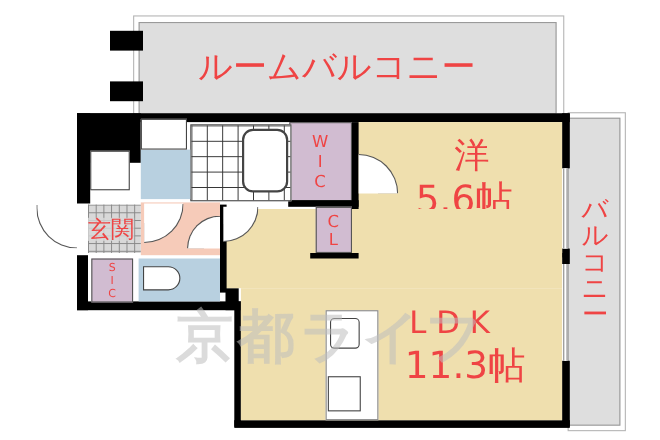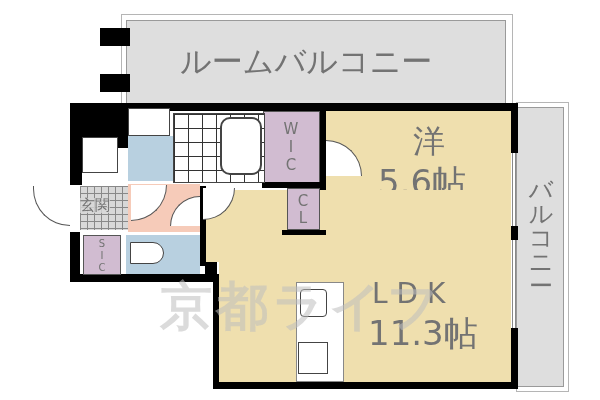--- a/index.html
+++ b/index.html
@@ -13,21 +13,21 @@
     .floor-blue { background:#b8d0e0; }
     .floor-pink { background:#f6cbb9; }
     .floor-purple { background:#d1bcd1; }
     .floor-white { background:#fff; }
     .tile { background-color:#d8d8d8;
             background-image:linear-gradient(#888 1px, transparent 1px), linear-gradient(90deg, #888 1px, transparent 1px);
             background-size:7px 7px; }
     .bathtile { background-color:#fff;
             background-image:linear-gradient(#333 1px, transparent 1px), linear-gradient(90deg, #333 1px, transparent 1px);
             background-size:14px 14px; }
-    .label { color:#737373; white-space:nowrap; line-height:1; }
+    .label { color:#ef4444; white-space:nowrap; line-height:1; }
     .door-arc { background:#fff; border:1px solid #555; }
     .vlabel span { display:block; text-align:center; }
     .watermark { color:rgba(190,190,190,0.55); font-weight:bold; font-size:52px; letter-spacing:4px; }
     .fixture { border:1px solid #444; background:#fff; }
   </style>
 </head>
 <body>
 
 <div class="abs balcony-outer" style="left:121px;top:14px;width:392px;height:90px;"></div>
 <div class="abs balcony" style="left:126px;top:20px;width:380px;height:84px;"></div>
@@ -99,21 +99,21 @@
 <div class="abs floor-blue" style="left:128px;top:136px;width:45px;height:45px;"></div>
 <div class="abs fixture" style="left:128px;top:108px;width:42px;height:28px;"></div>
 <div class="abs fixture" style="left:82px;top:137px;width:36px;height:36px;"></div>
 
 <div class="abs floor-pink" style="left:128px;top:184px;width:72px;height:48px;"></div>
 <div class="abs door-arc" style="left:131px;top:185px;width:36px;height:36px;border-radius:0 0 36px 0;border-left:none;border-top:none;"></div>
 <div class="abs door-arc" style="left:170px;top:196px;width:30px;height:30px;border-radius:30px 0 0 0;border-right:none;border-bottom:none;"></div>
 <div class="abs door-arc" style="left:203px;top:188px;width:32px;height:32px;border-radius:0 0 32px 0;border-left:none;border-top:none;"></div>
 
 <div class="abs tile" style="left:80px;top:186px;width:48px;height:44px;"></div>
-<div class="abs label" style="left:80px;top:198px;font-size:15px;background:rgba(216,216,216,0.8);">玄関</div>
+<div class="abs label" style="left:80px;top:198px;font-size:21px;background:rgba(216,216,216,0.8);">玄関</div>
 <div class="abs door-arc" style="left:33px;top:186px;width:37px;height:40px;border-radius:0 0 0 40px;border-right:none;border-top:none;"></div>
 
 <div class="abs floor-purple" style="left:83px;top:235px;width:38px;height:40px;border:1px solid #555;"></div>
 <div class="abs label vlabel" style="left:94px;top:238px;width:16px;font-size:10px;line-height:12px;">
   <span>S</span>
   <span>I</span>
   <span>C</span>
 </div>
 
 <div class="abs floor-blue" style="left:126px;top:235px;width:74px;height:39px;"></div>

